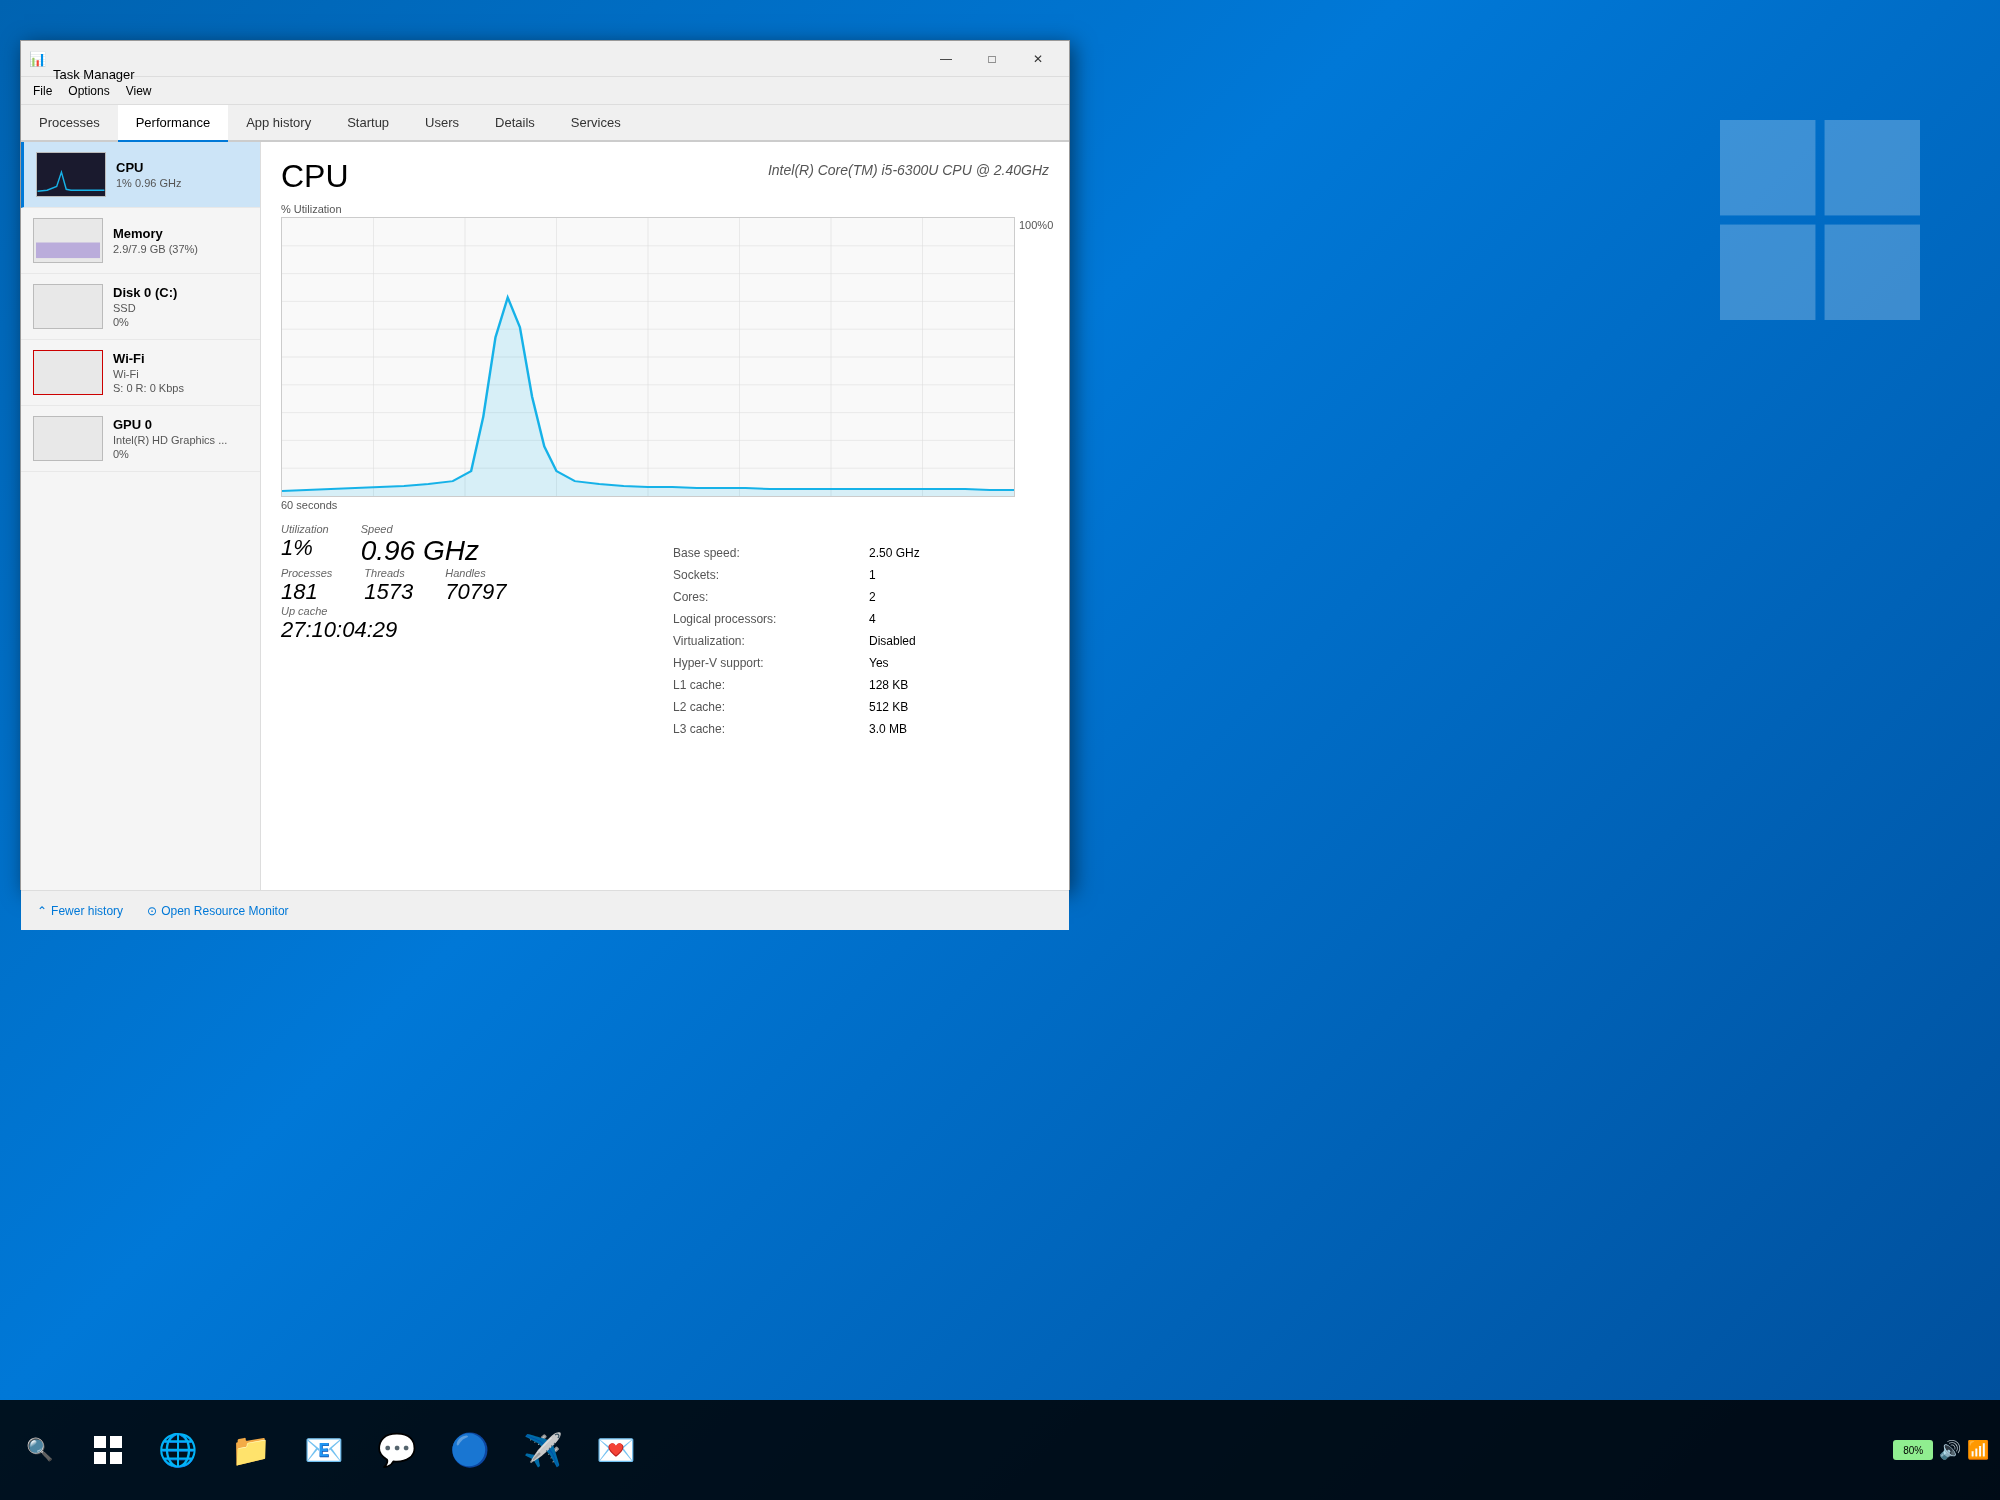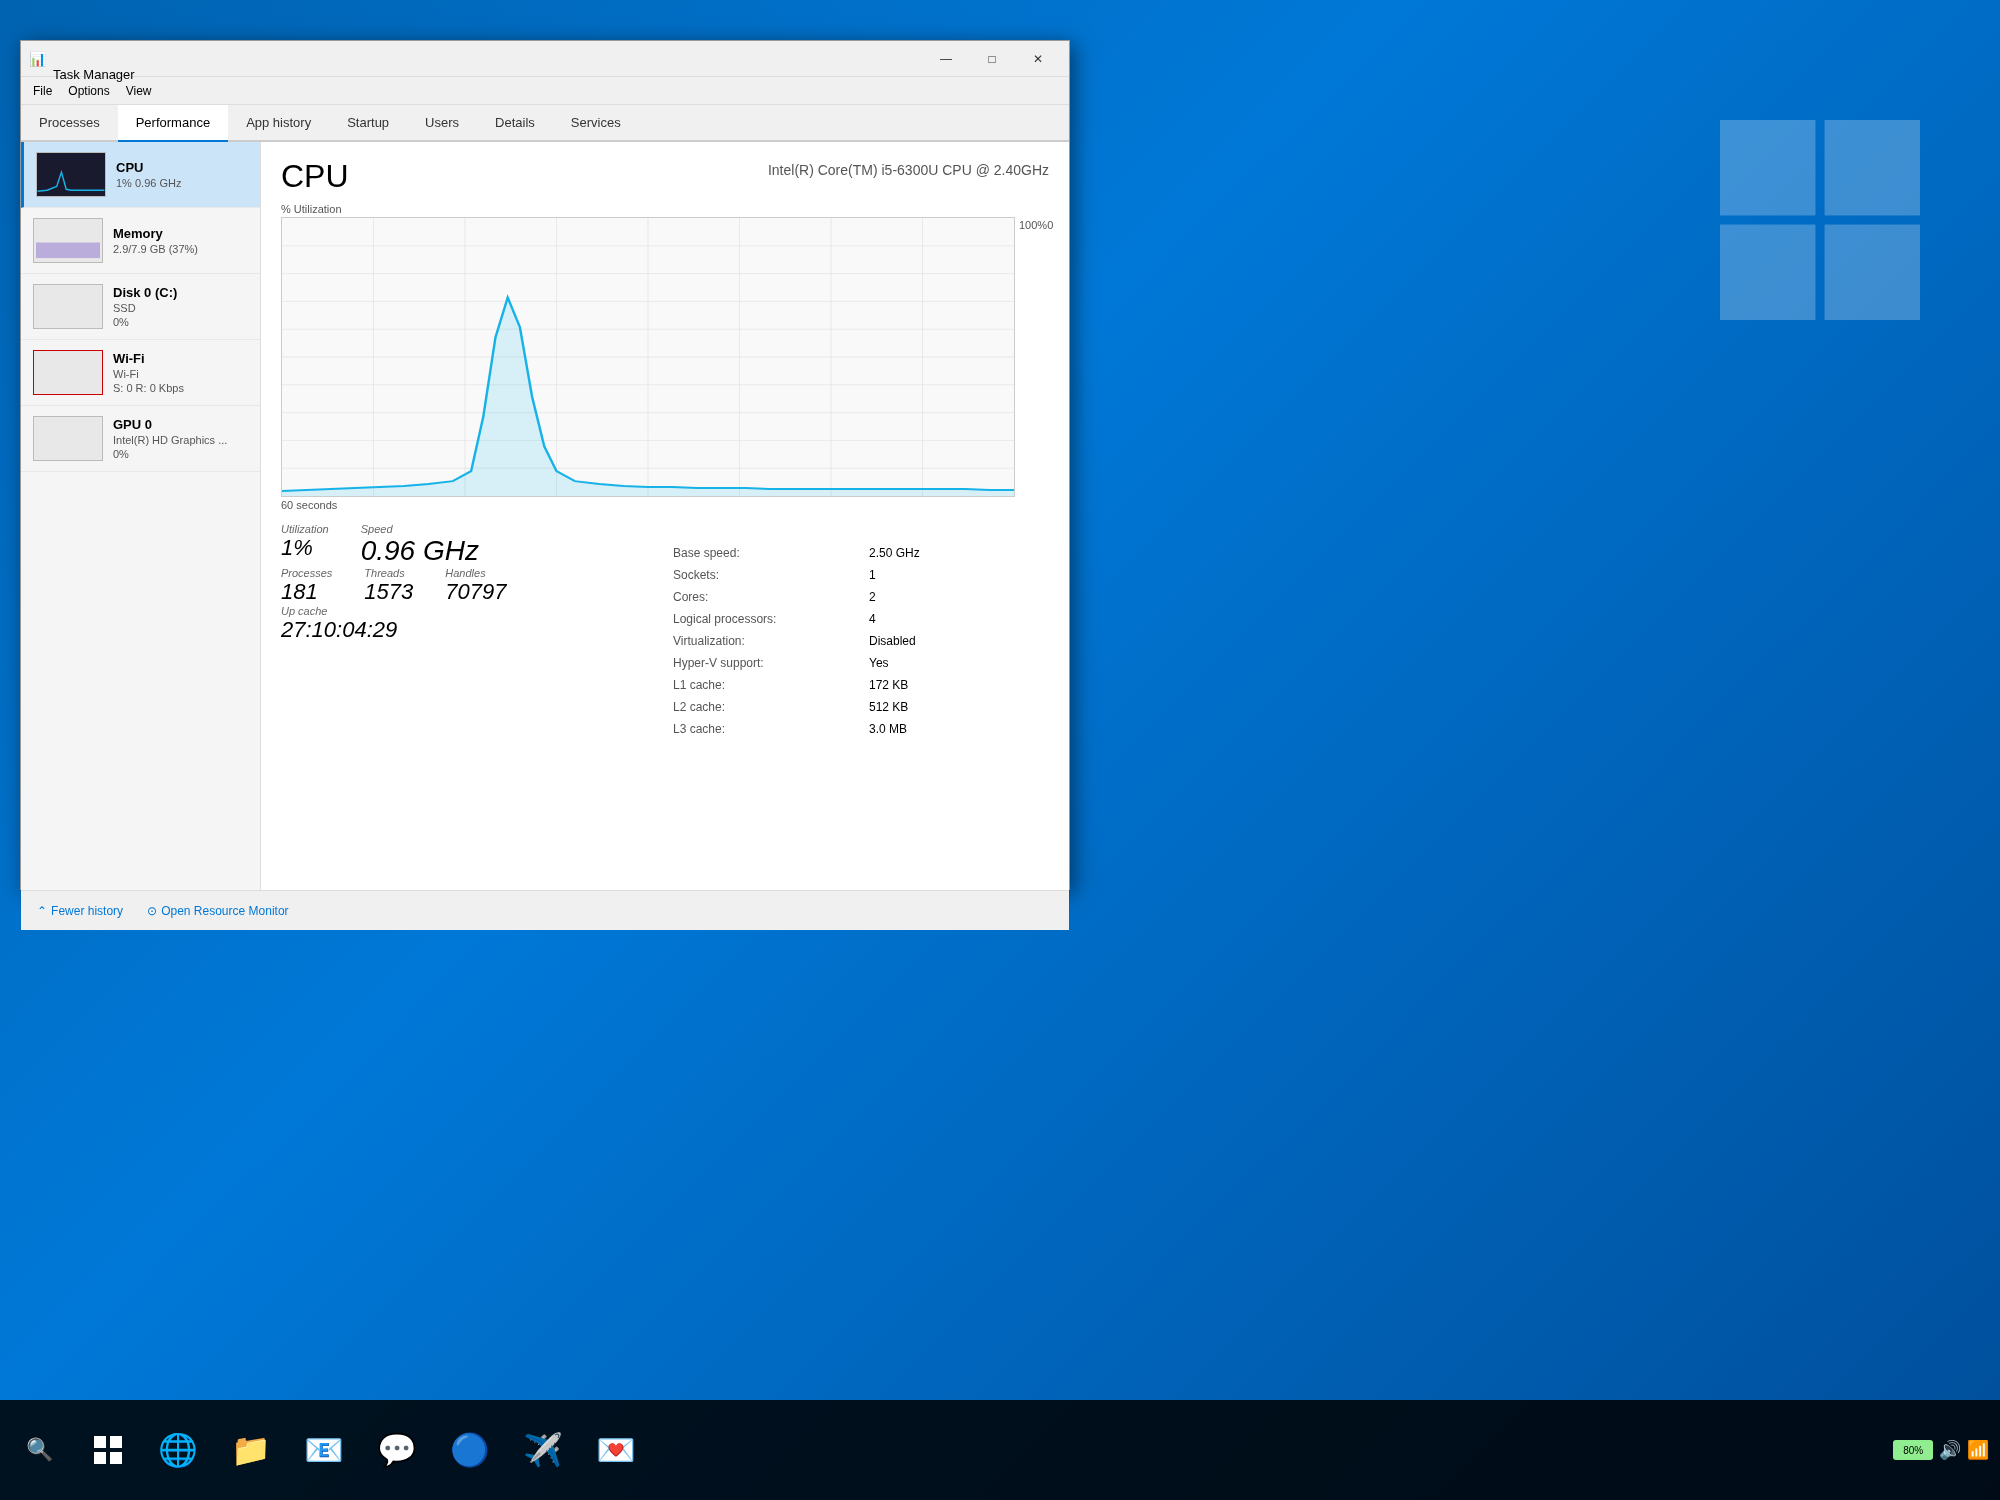--- a/index.html
+++ b/index.html
@@ -218,20 +218,21 @@
     .panel-title {
       font-size: 32px;
       font-weight: 300;
       color: #000;
     }
 
     .panel-subtitle {
       font-size: 14px;
       color: #555;
       margin-top: 4px;
+      font-style: italic;
     }
 
     
     .chart-container {
       position: relative;
       margin: 8px 0;
     }
 
     .chart-label {
       font-size: 11px;
@@ -615,21 +616,21 @@
           <span class="spec-label">Logical processors:</span>
           <span class="spec-value">4</span>
 
           <span class="spec-label">Virtualization:</span>
           <span class="spec-value">Disabled</span>
 
           <span class="spec-label">Hyper-V support:</span>
           <span class="spec-value">Yes</span>
 
           <span class="spec-label">L1 cache:</span>
-          <span class="spec-value">172 KB</span>
+          <span class="spec-value">128 KB</span>
 
           <span class="spec-label">L2 cache:</span>
           <span class="spec-value">512 KB</span>
 
           <span class="spec-label">L3 cache:</span>
           <span class="spec-value">3.0 MB</span>
         </div>
 
       </div>
     </div>

